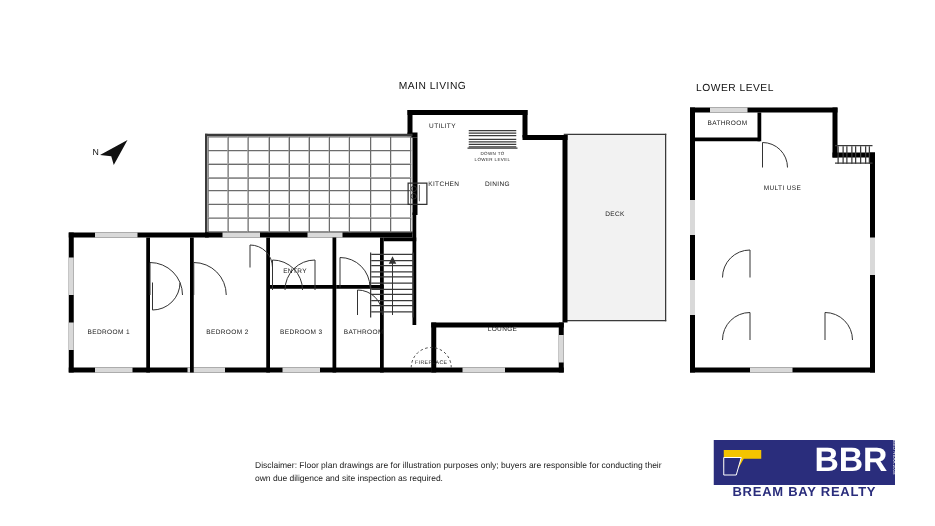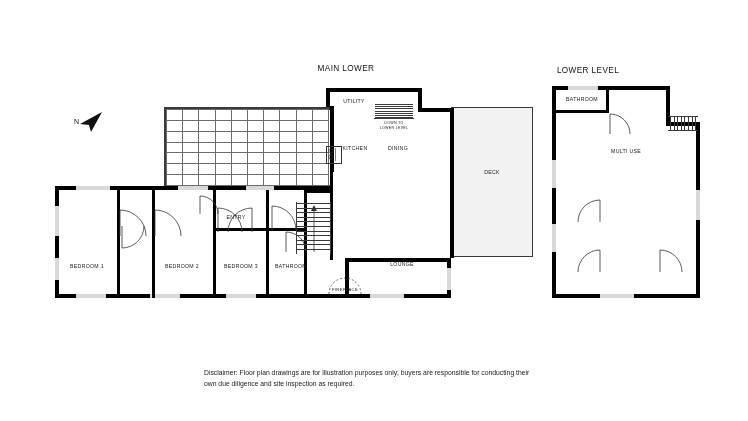--- a/index.html
+++ b/index.html
@@ -127,21 +127,21 @@
     background: #f2f2f2;
   }
   
   .gridcell { position:absolute; border:0.6px solid #6c6c6c; background:#ffffff; }
 </style>
 </head>
 <body>
 
 <div id="page">
 
-  <div class="title" style="left:346px; top:64px;">MAIN LOWER</div>
+  <div class="title" style="left:346px; top:64px;">MAIN LIVING</div>
   <div class="title" style="left:588px; top:66px;">LOWER LEVEL</div>
 
   <div id="compass">
     <svg width="36" height="26" viewBox="0 0 36 26">
       <polygon points="30,2 8,14 17,15 19,22" fill="#111111"></polygon>
       <text x="2" y="14" font-size="7" font-family="Liberation Sans, sans-serif" fill="#111111">N</text>
     </svg>
   </div>
 
   <div>
@@ -398,14 +398,26 @@
           <line x1="660" y1="250" x2="660" y2="272" stroke="#333" stroke-width="0.8"></line>
         </svg>
       </div>
 
     <div class="lbl c" style="left:582px; top:97px;">BATHROOM</div>
     <div class="lbl c" style="left:626px; top:149px;">MULTI USE</div>
   </div>
 
   <div id="disclaimer">Disclaimer: Floor plan drawings are for illustration purposes only; buyers are responsible for conducting their own due diligence and site inspection as required.</div>
 
+  <div id="logo">
+    <div id="logo-box"></div>
+    <div id="logo-mark">
+      <svg width="34" height="24" viewBox="0 0 34 24">
+        <path d="M2,2 L32,2 L32,9 L18,9 L14,16 L2,16 Z" fill="#f4c400"></path>
+        <path d="M2,8 L16,8 L12,22 L2,22 Z" fill="#2a2d7c" stroke="#ffffff" stroke-width="0.8"></path>
+      </svg>
+    </div>
+    <div id="logo-bbr">BBR</div>
+    <div id="logo-side">LICENSED REAA 2008</div>
+    <div id="logo-tag">BREAM BAY REALTY</div>
+  </div>
 
 </div>
 
 </body></html>

